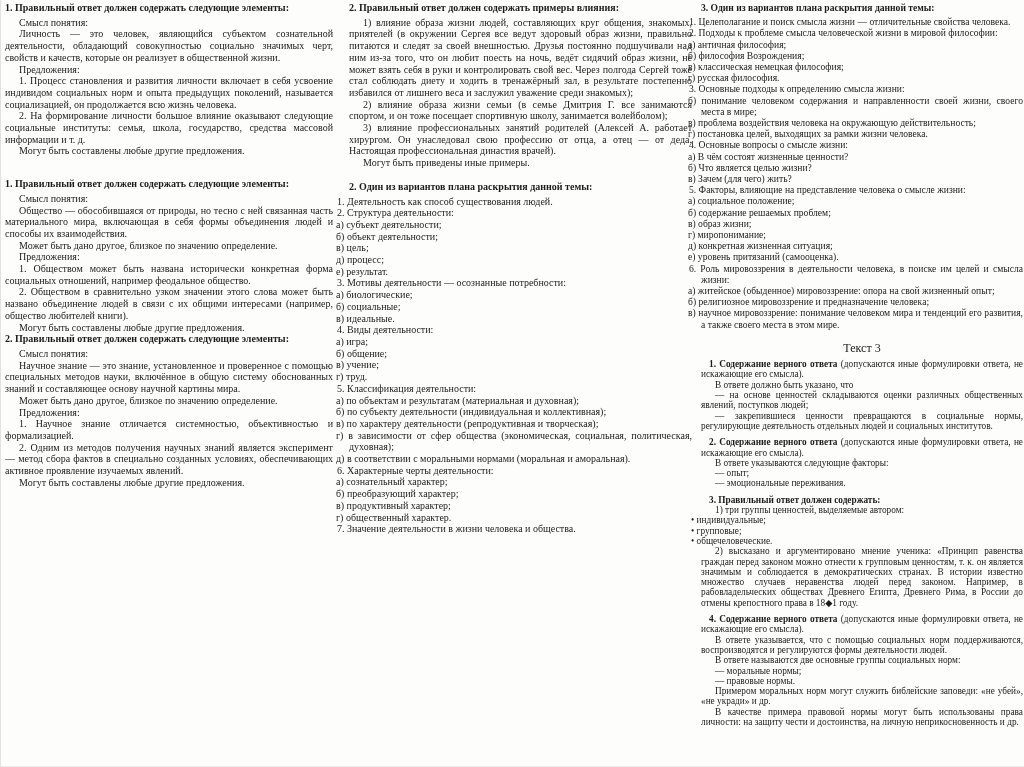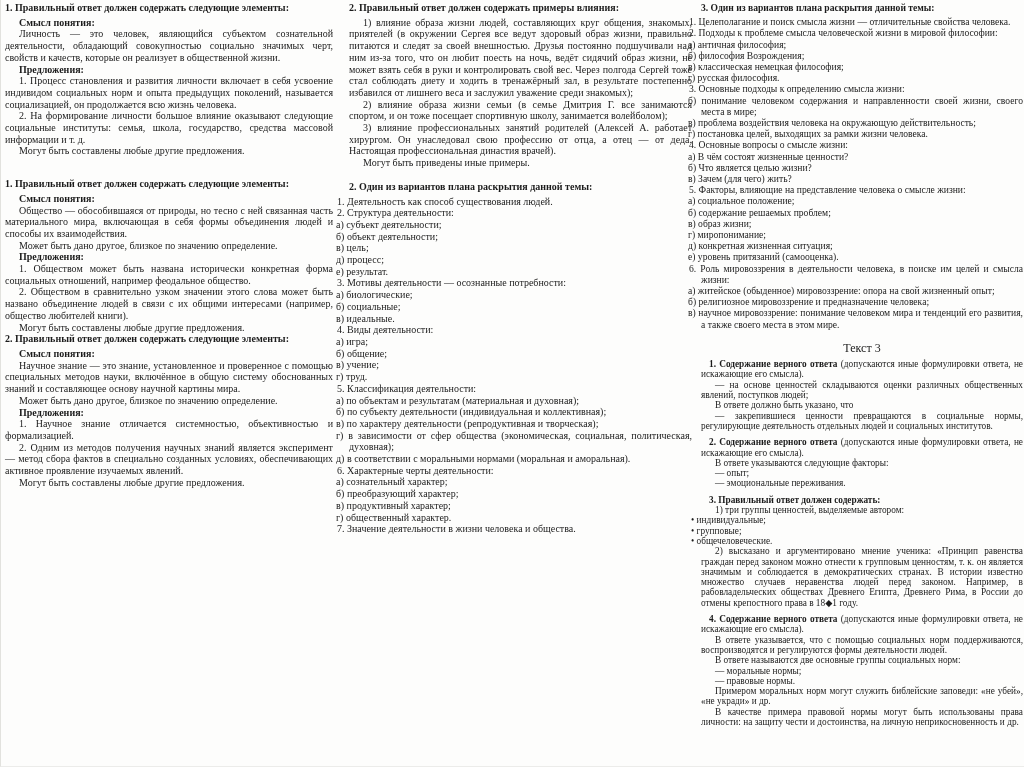--- a/index.html
+++ b/index.html
@@ -15,21 +15,21 @@
     border-bottom:1px solid #ececea;
     box-sizing:border-box;
     padding-left:7px;
   }
   .col{position:absolute;top:2px;text-align:justify;}
   .col1{left:4px;width:328px;font-size:10px;line-height:11.7px;}
   .col2{left:348px;width:343px;font-size:10px;line-height:11.7px;}
   .col3{left:700px;width:322px;font-size:9.6px;line-height:11.2px;}
   .col p{margin:0;padding:0;}
   .h{font-weight:bold;text-align:left;margin-bottom:3px !important;}
-  .sub{font-weight:bold;text-indent:14px;text-align:left;}
+  .sub{font-weight:normal;text-indent:14px;text-align:left;}
   .p{text-indent:14px;}
   .li1{padding-left:24px;text-indent:-12px;}
   .li2{padding-left:39px;text-indent:-13px;}
   .bl{padding-left:22px;text-indent:-10px;}
   .t3{text-align:center;font-size:12px;text-indent:0;margin:0 0 5px 0 !important;}
   .hp{text-indent:8px;margin-top:6px !important;}
   .hb{font-weight:bold;text-indent:8px;text-align:left;margin-top:6px !important;}
   
   .col1 .sec:nth-of-type(2){margin-top:21px;}
   .col1 .sec:nth-of-type(3){}
@@ -137,22 +137,22 @@
         <p class="li2">д) конкретная жизненная ситуация;</p>
         <p class="li2">е) уровень притязаний (самооценка).</p>
         <p class="li1">6. Роль мировоззрения в деятельности человека, в поиске им целей и смысла жизни:</p>
         <p class="li2">а) житейское (обыденное) мировоззрение: опора на свой жизненный опыт;</p>
         <p class="li2">б) религиозное мировоззрение и предназначение человека;</p>
         <p class="li2">в) научное мировоззрение: понимание человеком мира и тенденций его развития, а также своего места в этом мире.</p>
       </div>
       <div class="sec">
         <p class="t3">Текст 3</p>
         <p class="hp"><b>1. Содержание верного ответа</b> (допускаются иные формулировки ответа, не искажающие его смысла).</p>
+        <p class="p">В ответе должно быть указано, что</p>
         <p class="p">— на основе ценностей складываются оценки различных общественных явлений, поступков людей;</p>
-        <p class="p">В ответе должно быть указано, что</p>
         <p class="p">— закрепившиеся ценности превращаются в социальные нормы, регулирующие деятельность отдельных людей и социальных институтов.</p>
         <p class="hp"><b>2. Содержание верного ответа</b> (допускаются иные формулировки ответа, не искажающие его смысла).</p>
         <p class="p">В ответе указываются следующие факторы:</p>
         <p class="p">— опыт;</p>
         <p class="p">— эмоциональные переживания.</p>
         <p class="hb">3. Правильный ответ должен содержать:</p>
         <p class="p">1) три группы ценностей, выделяемые автором:</p>
         <p class="bl">• индивидуальные;</p>
         <p class="bl">• групповые;</p>
         <p class="bl">• общечеловеческие.</p>

